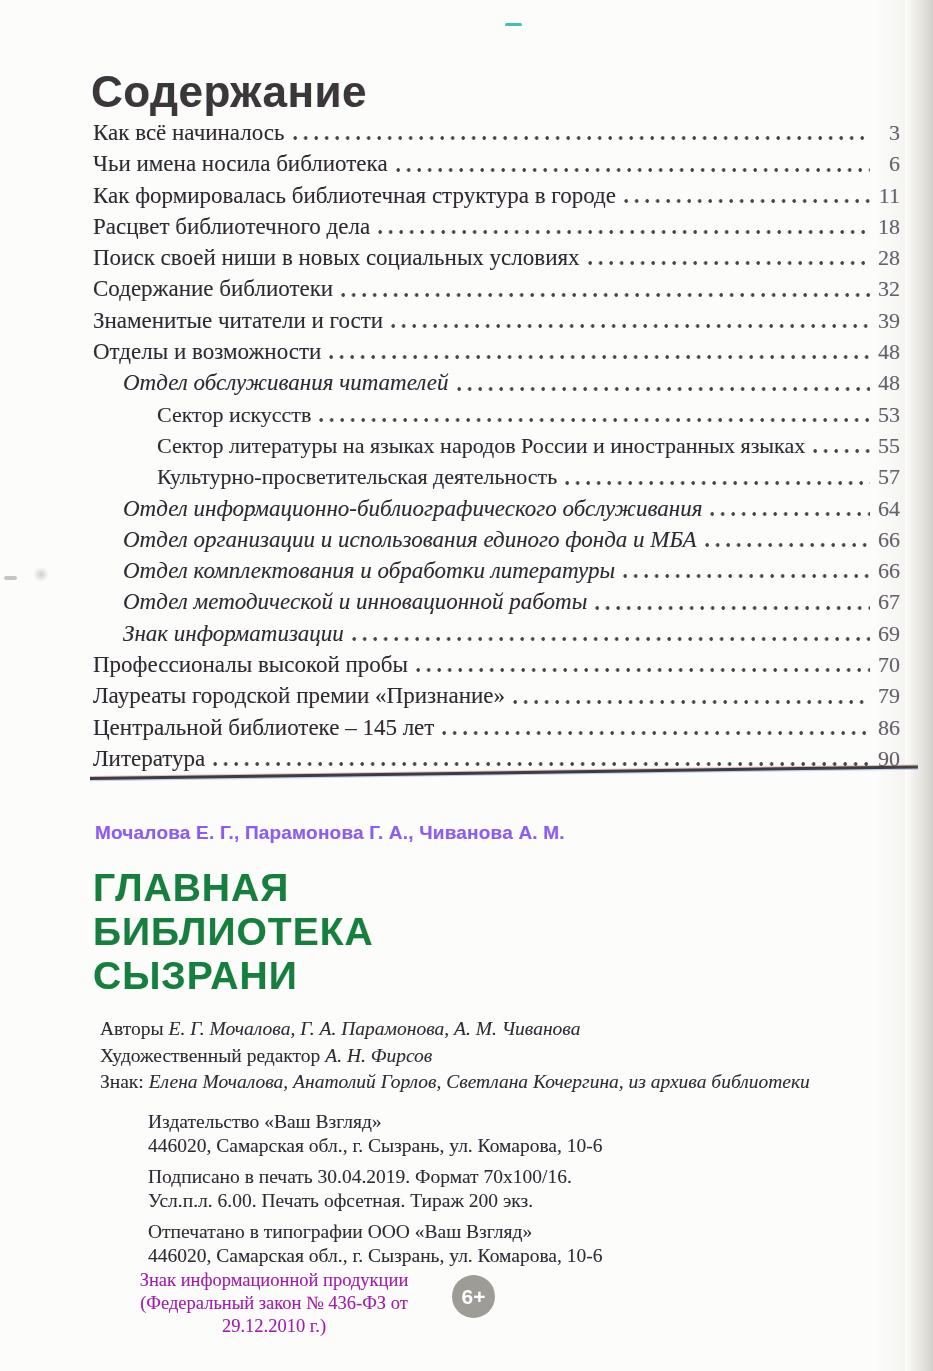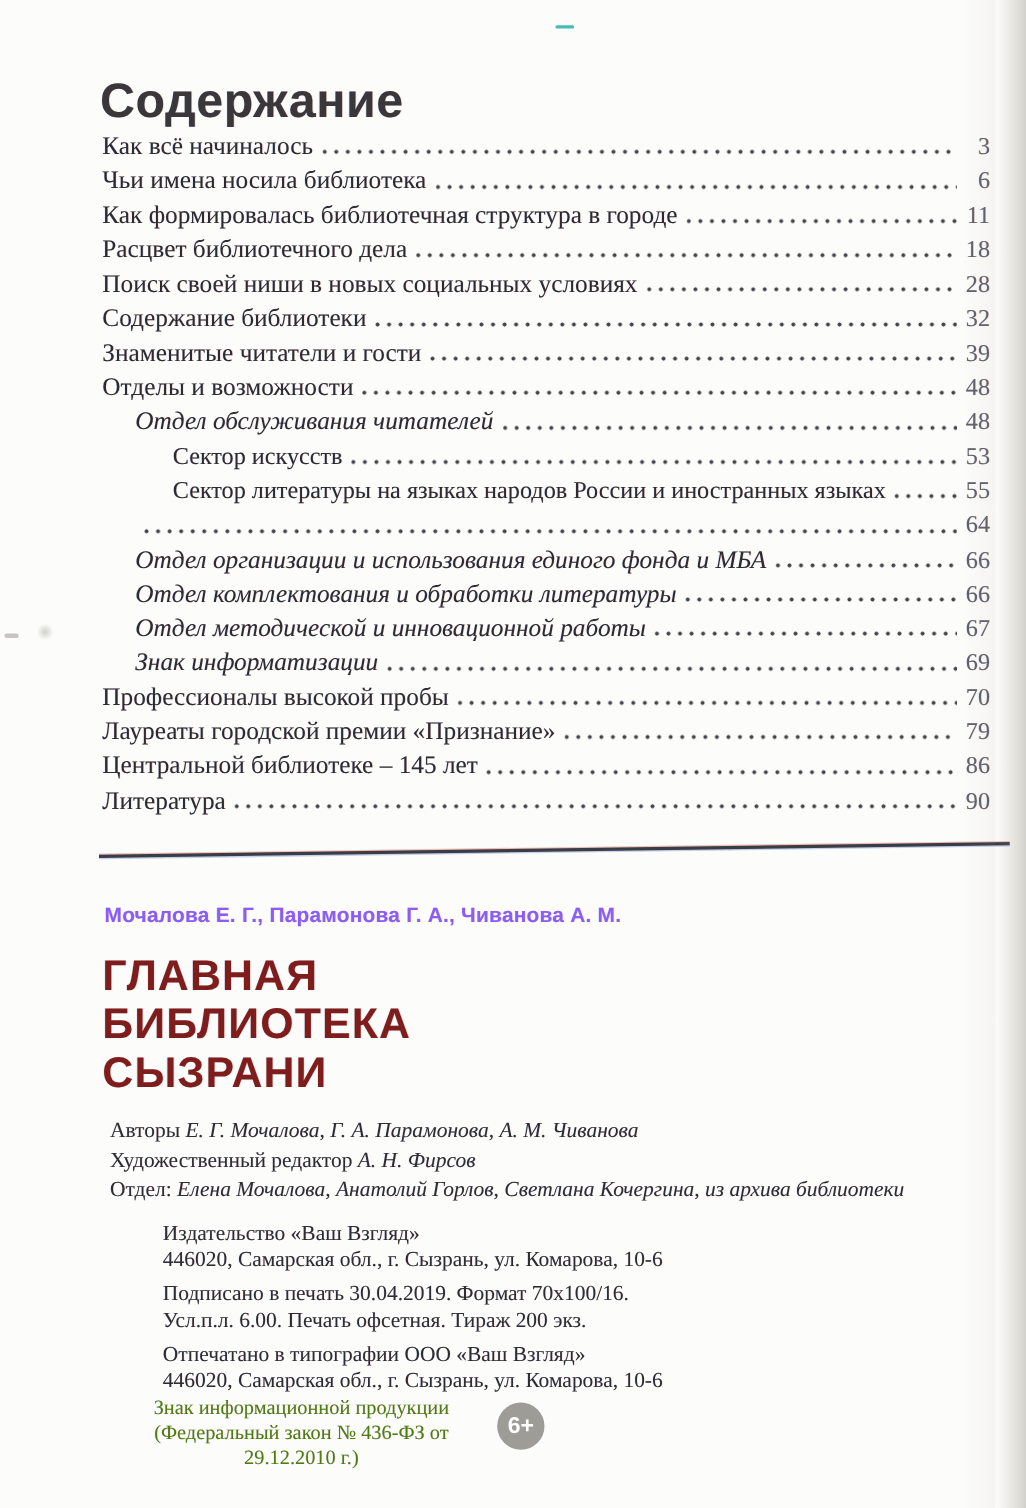--- a/index.html
+++ b/index.html
@@ -77,38 +77,38 @@
   .authors-line{
     position:absolute;left:95px;top:822px;
     font-family:"Liberation Sans", sans-serif;font-weight:bold;
     font-size:19px;color:#8b5cf6;letter-spacing:.2px;
     text-shadow:.5px 0 0 rgba(190,40,40,.15), -.5px 0 0 rgba(40,110,200,.13);
   }
   .book-title{
     position:absolute;left:93px;top:866px;
     font-family:"Liberation Sans", sans-serif;font-weight:bold;
     font-size:39px;line-height:44px;letter-spacing:1px;
-    color:#7f1d1d;
+    color:#15803d;
     text-shadow:.7px 0 0 rgba(190,40,40,.14), -.7px 0 0 rgba(40,110,200,.12);
   }
   .credits{
     position:absolute;left:100px;top:1016px;
     font-size:19.5px;line-height:26.5px;color:#2c2c33;
     text-shadow:.4px 0 0 rgba(190,40,40,.15), -.4px 0 0 rgba(40,110,200,.13);
   }
   .credit-line .names{font-style:italic;}
   .imprint{
     position:absolute;left:100px;top:1110px;
     font-size:19.5px;line-height:23.5px;color:#2c2c33;
     text-shadow:.4px 0 0 rgba(190,40,40,.15), -.4px 0 0 rgba(40,110,200,.13);
   }
   .imprint-group{margin-bottom:8px;margin-left:48px;}
   .info-sign{
     position:absolute;left:103px;top:1269px;width:342px;
-    text-align:center;font-size:18.5px;line-height:23px;color:#4d7c0f;
+    text-align:center;font-size:18.5px;line-height:23px;color:#a21caf;
     text-shadow:.4px 0 0 rgba(190,40,40,.15), -.4px 0 0 rgba(40,110,200,.13);
   }
   .age-badge{
     position:absolute;left:452px;top:1275px;width:43px;height:43px;
     border-radius:50%;
     display:flex;align-items:center;justify-content:center;
     font-family:"Liberation Sans", sans-serif;font-weight:bold;font-size:21px;
     color:#ffffff;
   }
 </style>
@@ -168,21 +168,27 @@
       <div class="toc-row lvl2">
     <span class="t">Сектор искусств</span>
     <span class="leader"></span>
     <span class="p">53</span>
   </div>
       <div class="toc-row lvl2">
     <span class="t">Сектор литературы на языках народов России и иностранных языках</span>
     <span class="leader"></span>
     <span class="p">55</span>
   </div>
-      <div class="toc-row lvl1">
+      <div class="toc-row lvl2">
+    <span class="t">Культурно-просветительская деятельность</span>
+    <span class="leader"></span>
+    <span class="p">57</span>
+  </div>
+      <div class="toc-row lvl1">
+    <span class="t">Отдел информационно-библиографического обслуживания</span>
     <span class="leader"></span>
     <span class="p">64</span>
   </div>
       <div class="toc-row lvl1">
     <span class="t">Отдел организации и использования единого фонда и МБА</span>
     <span class="leader"></span>
     <span class="p">66</span>
   </div>
       <div class="toc-row lvl1">
     <span class="t">Отдел комплектования и обработки литературы</span>
@@ -232,21 +238,21 @@
   </div>
 
   <div class="credits">
       <div class="credit-line">
     <span class="pre">Авторы </span><span class="names">Е. Г. Мочалова, Г. А. Парамонова, А. М. Чиванова</span>
   </div>
       <div class="credit-line">
     <span class="pre">Художественный редактор </span><span class="names">А. Н. Фирсов</span>
   </div>
       <div class="credit-line">
-    <span class="pre">Отдел: </span><span class="names">Елена Мочалова, Анатолий Горлов, Светлана Кочергина, из архива библиотеки</span>
+    <span class="pre">Знак: </span><span class="names">Елена Мочалова, Анатолий Горлов, Светлана Кочергина, из архива библиотеки</span>
   </div>
     </div>
 
   <div class="imprint">
       <div class="imprint-group">
         <div class="imprint-line">Издательство «Ваш Взгляд»</div>
         <div class="imprint-line">446020, Самарская обл., г. Сызрань, ул. Комарова, 10-6</div>
       </div>
       <div class="imprint-group">
         <div class="imprint-line">Подписано в печать 30.04.2019. Формат 70х100/16.</div>

